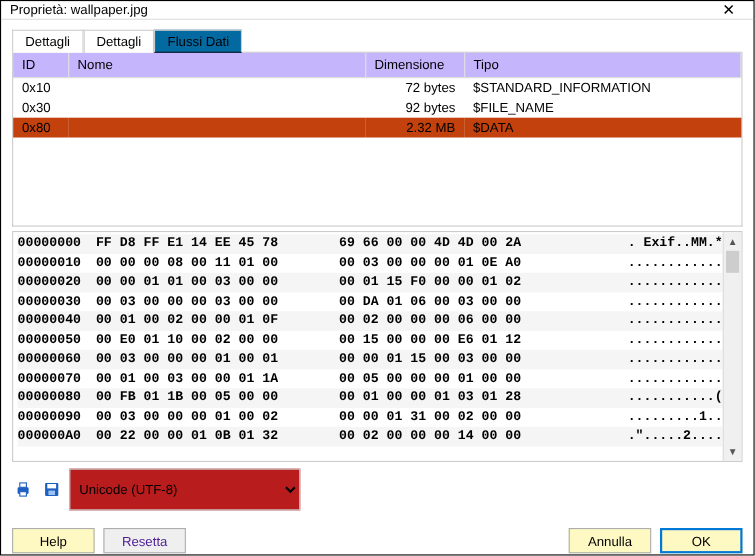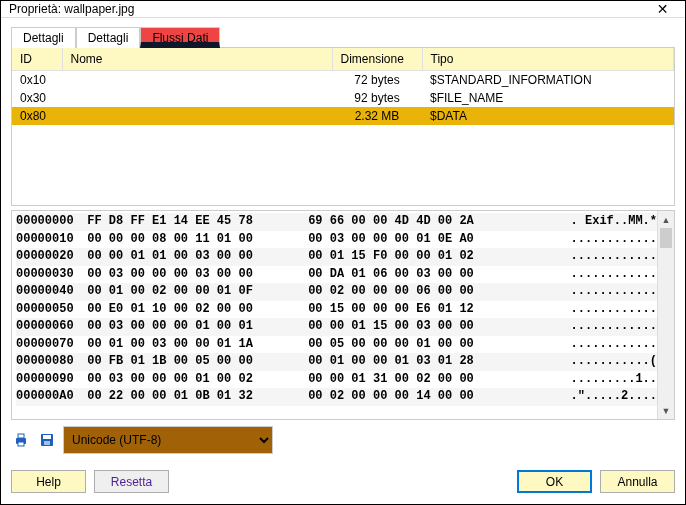--- a/index.html
+++ b/index.html
@@ -3,45 +3,45 @@
 <meta charset="utf-8">
 <style>
 * { box-sizing: border-box; margin: 0; padding: 0; }
 body { font-family: "Segoe UI", Tahoma, sans-serif; font-size: 12px; background: #fff; width: 686px; height: 505px; border: 1px solid #000; overflow: hidden; }
 .titlebar { height: 17px; display: flex; align-items: center; padding: 0 0 0 8px; border-bottom: 1px solid #ddd; }
 .titlebar-text { flex: 1; font-size: 12px; }
 .close-btn { width: 45px; height: 30px; display: flex; align-items: center; justify-content: center; font-size: 14px; }
 .content { padding: 8px 10px 10px 10px; }
 .tabs { display: flex; border-bottom: 1px solid #ccc; height: 22px; }
 .tab { padding: 3px 11px; border: 1px solid #ccc; border-bottom: none; background: #fff; margin-right: 0px; font-size: 12px; cursor: pointer; position: relative; top: 1px; }
-.tab.active { background: #ef4444; border-bottom: 6px solid #0f172a; }
+.tab.active { background: #0369a1; border-bottom: 1px solid #0f172a; }
 .tab:not(.active) { border-top: 1px solid #ccc; }
 .table-wrap { border: 1px solid #ccc; border-top: none; margin-bottom: 0; }
 table { width: 100%; border-collapse: collapse; font-size: 12px; }
-th { text-align: left; padding: 4px 8px; font-weight: normal; border-right: 1px solid #e0e0e0; border-bottom: 1px solid #e0e0e0; background: #fef9c3; }
+th { text-align: left; padding: 4px 8px; font-weight: normal; border-right: 1px solid #e0e0e0; border-bottom: 1px solid #e0e0e0; background: #c4b5fd; }
 th:nth-child(3){ }
 td { padding: 2px 8px; }
-td:nth-child(3) { text-align: center; }
-tr.selected td { background: #eab308; }
+td:nth-child(3) { text-align: right; }
+tr.selected td { background: #c2410c; }
 .spacer-rows { height: 80px; }
 .hex-wrap { border: 1px solid #ccc; margin-top: 4px; display: flex; height: 210px; }
 .hex-body { flex: 1; overflow: hidden; font-family: "Consolas", "Courier New", monospace; font-size: 12px; line-height: 17.5px; white-space: pre; padding: 2px 0 2px 4px; font-weight: bold; }
 .hex-row { display: flex; }
 .hex-row:nth-child(odd) { background: #f5f5f5; }
 .hex-row:nth-child(even) { background: #fff; }
 .hex-offset { width: 78px; }
 .hex-bytes1 { width: 242px; }
 .hex-bytes2 { width: 248px; }
 .hex-ascii { flex: 1; }
 .hex-scroll { width: 17px; background: #f0f0f0; border-left: 1px solid #ddd; position: relative; }
 .scroll-up, .scroll-down { height: 17px; display: flex; align-items: center; justify-content: center; font-size: 9px; color: #555; }
 .scroll-thumb { position: absolute; top: 17px; left: 2px; right: 2px; height: 20px; background: #cdcdcd; }
 .bottom-row { display: flex; align-items: center; margin-top: 6px; gap: 6px; }
 .icon-btn { width: 20px; height: 20px; display: flex; align-items: center; justify-content: center; cursor: pointer; }
-select { height: 28px; width: 210px; font-size: 12px; border: 1px solid #ccc; padding: 1px 4px; background: #a16207; }
+select { height: 38px; width: 210px; font-size: 12px; border: 1px solid #ccc; padding: 1px 4px; background: #b91c1c; }
 .chk-wrap { margin-left: auto; display: flex; align-items: center; gap: 4px; font-size: 12px; }
 input[type=checkbox] { width: 13px; height: 13px; }
 .footer { display: flex; padding: 6px 10px 10px 10px; gap: 8px; align-items: center; }
 .btn { min-width: 75px; height: 23px; border: 1px solid #adadad; background: #fef9c3; font-size: 12px; cursor: pointer; padding: 0 12px; }
 .btn:disabled { color: #4c1d95; background: #efefef; }
 .btn.primary { border: 2px solid #0078d7; }
 .footer-spacer { flex: 1; }
 svg { display: block; }
 </style>
 </head>
@@ -124,15 +124,15 @@
     <select>
       <option>Unicode (UTF-8)</option>
     </select>
   </div>
 </div>
 
 <div class="footer">
   <button class="btn">Help</button>
   <button class="btn" disabled="">Resetta</button>
   <div class="footer-spacer"></div>
+  <button class="btn">Annulla</button>
   <button class="btn primary">OK</button>
-  <button class="btn">Annulla</button>
 </div>
 
 </body></html>

